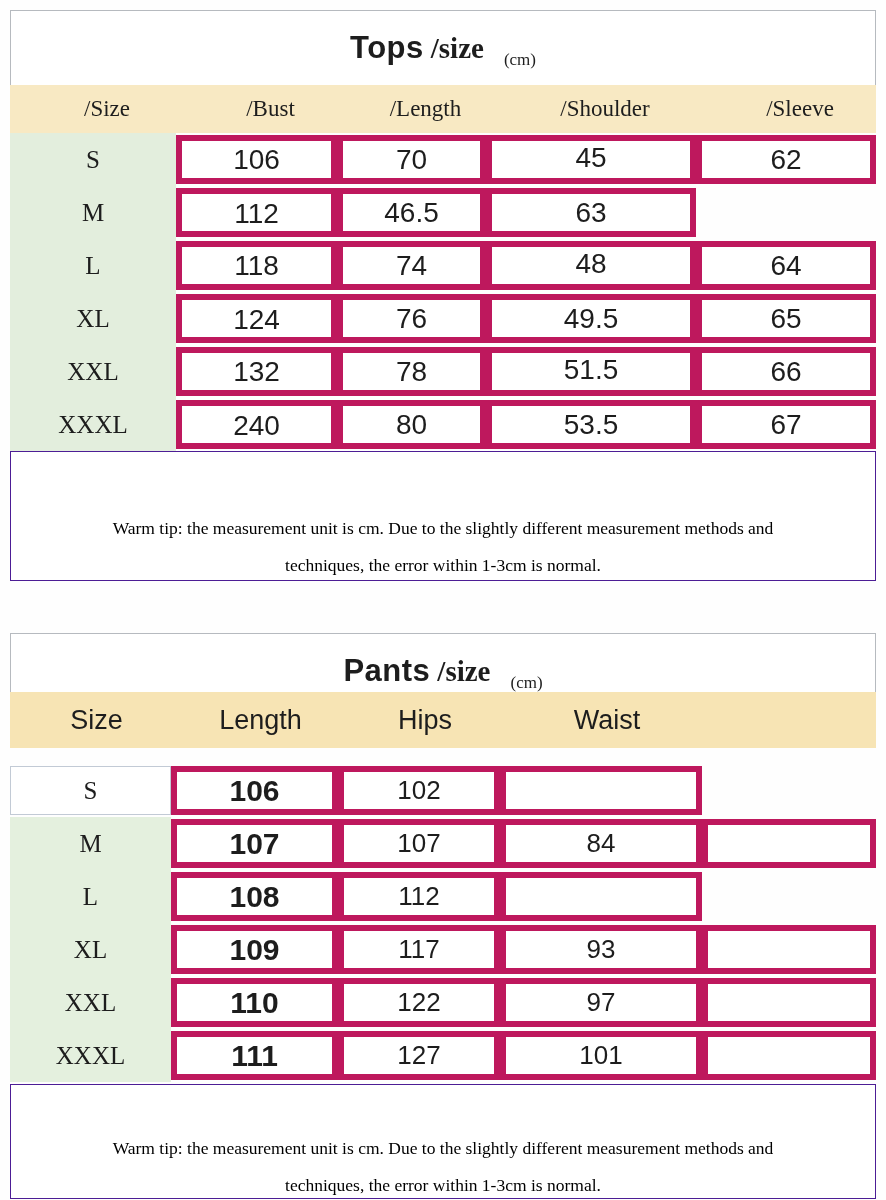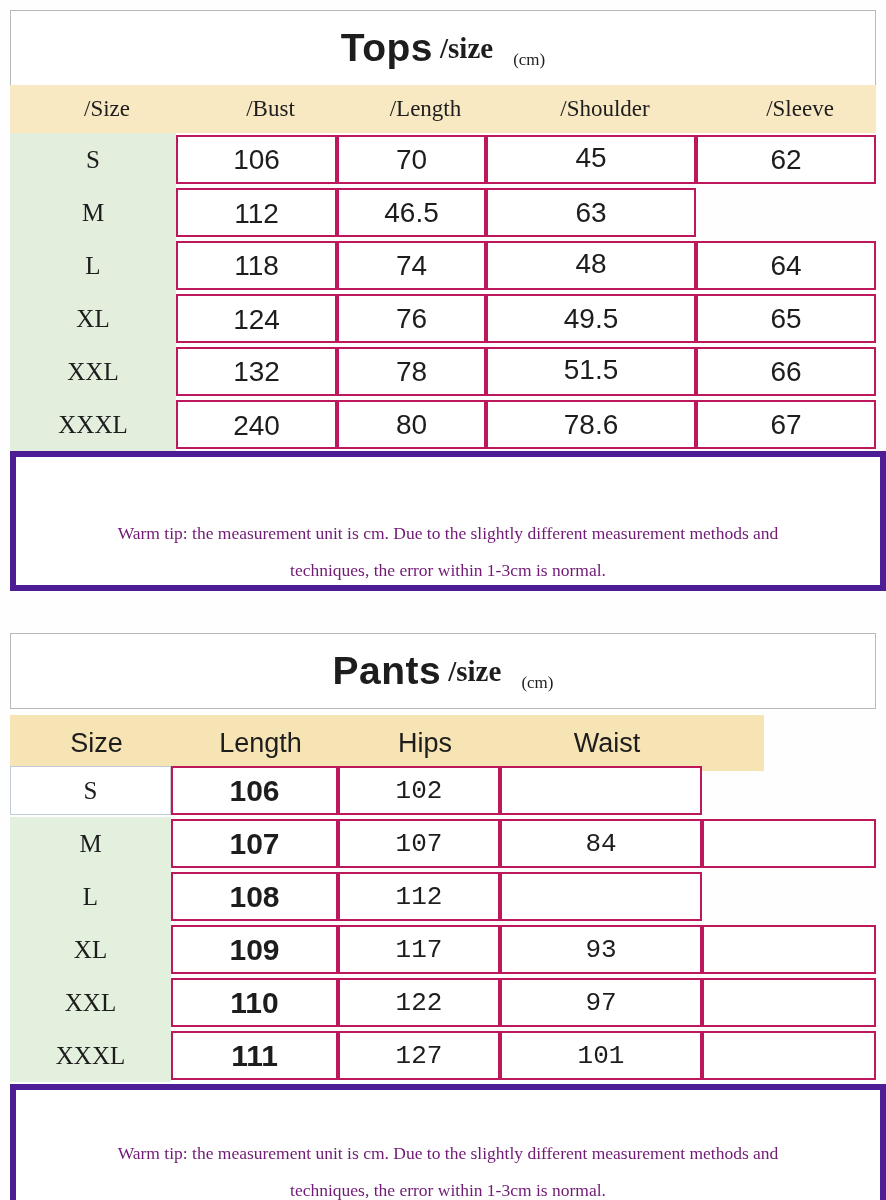--- a/index.html
+++ b/index.html
@@ -10,64 +10,64 @@
   .panel{position:absolute;left:10px;width:866px;}
   .panel-tops{top:10px;height:570px;}
   .panel-pants{top:633px;height:566px;}
 
   
   .title-box{
     position:absolute;left:0;top:0;width:864px;height:74px;
     background:#fff;border:1px solid #b6babf;
     display:flex;align-items:center;justify-content:center;
   }
-  .t-main{font-family:"Liberation Sans",sans-serif;font-weight:700;font-size:39px;letter-spacing:.5px;}
+  .t-main{font-family:"Liberation Sans",sans-serif;font-weight:700;font-size:31px;letter-spacing:.5px;}
   .t-slash{font-family:"Liberation Serif",serif;font-weight:700;font-size:29px;margin-left:7px;}
   .t-unit{font-family:"Liberation Serif",serif;font-size:17px;margin-left:20px;position:relative;top:12px;}
 
   
   .band{position:absolute;left:0;display:grid;align-items:center;}
   .band-tops{top:75px;width:866px;height:48px;background:#f8e9c3;
     grid-template-columns:166px 161px 149px 210px 180px;}
-  .band-pants{top:82px;width:754px;height:56px;background:#f7e4b4;
+  .band-pants{top:59px;width:866px;height:56px;background:#f7e4b4;
     grid-template-columns:161px 167px 162px 202px 174px;}
   .hcell{text-align:center;}
   .band-tops .hcell{font-family:"Liberation Serif",serif;font-size:23px;transform:translateX(14px);}
   .band-pants .hcell{font-family:"Liberation Sans",sans-serif;font-size:27px;transform:translateX(6px);}
 
   
   .rows-wrap{position:absolute;left:0;}
   .rows-tops{top:123px;width:866px;height:318px;}
   .rows-pants{top:131px;width:866px;height:318px;}
   .green-col{position:absolute;background:#e3eedd;}
   .green-tops{left:0;top:0;width:166px;height:318px;}
   .green-pants{left:0;top:53px;width:161px;height:265px;background:#e4f0de;}
 
   .row{position:relative;display:grid;height:53px;}
   .rows-tops .row{grid-template-columns:166px 161px 149px 210px 180px;}
   .rows-pants .row{grid-template-columns:161px 167px 162px 202px 174px;}
   .cell{
-    margin:2px 0;border:2px solid #be185d;background:#fff;
+    margin:2px 0;border:6px solid #be185d;background:#fff;
     display:flex;align-items:center;justify-content:center;overflow:hidden;
   }
   .size-cell{background:transparent;border:none;}
   .size-cell.boxed{background:#fff;border:1px solid #c2cad5;}
   .size-label{font-family:"Liberation Serif",serif;font-size:25px;}
 
   .rows-tops .num{font-family:"Liberation Sans",sans-serif;font-size:28px;font-weight:400;}
   .rows-pants .col-length{font-family:"Liberation Sans",sans-serif;font-size:30px;font-weight:600;}
-  .rows-pants .col-hips,.rows-pants .col-waist{font-family:Liberation Mono, monospace;font-size:26px;}
+  .rows-pants .col-hips,.rows-pants .col-waist{font-family:Liberation Sans, sans-serif;font-size:26px;}
   
   .rows-tops .row:nth-child(even) .cell:nth-child(4) span{transform:translateY(-2px);}
   .rows-tops .row:nth-child(odd)  .cell:nth-child(2) span{transform:translateY(1px);}
 
   
   .note-box{
-    position:absolute;left:0;background:#fff;border:6px solid #4c1d95;
-    text-align:center;font-family:"Liberation Serif",serif;font-size:17.5px;color:#701a75;
+    position:absolute;left:0;background:#fff;border:1px solid #4c1d95;
+    text-align:center;font-family:"Liberation Serif",serif;font-size:17.5px;color:#000000;
   }
   .note-tops{top:441px;width:864px;height:128px;padding-top:0;}
   .note-tops .note-inner{margin-top:63px;}
   .note-pants{top:451px;width:864px;height:113px;}
   .note-pants .note-inner{margin-top:50px;}
   .note-box p{margin:0 0 10px 0;line-height:1.55;}
 </style>
 </head>
 <body>
 
@@ -178,21 +178,21 @@
         <div class="cell size-cell">
             <span class="size-label">XXXL</span>
           </div>
         <div class="cell num">
             <span>240</span>
           </div>
         <div class="cell num">
             <span>80</span>
           </div>
         <div class="cell num">
-            <span>78.6</span>
+            <span>53.5</span>
           </div>
         <div class="cell num">
             <span>67</span>
           </div>
       </div>
     </div>
 
     <div class="note-box note-tops">
       <div class="note-inner">
         <p>Warm tip: the measurement unit is cm. Due to the slightly different measurement methods and</p>

